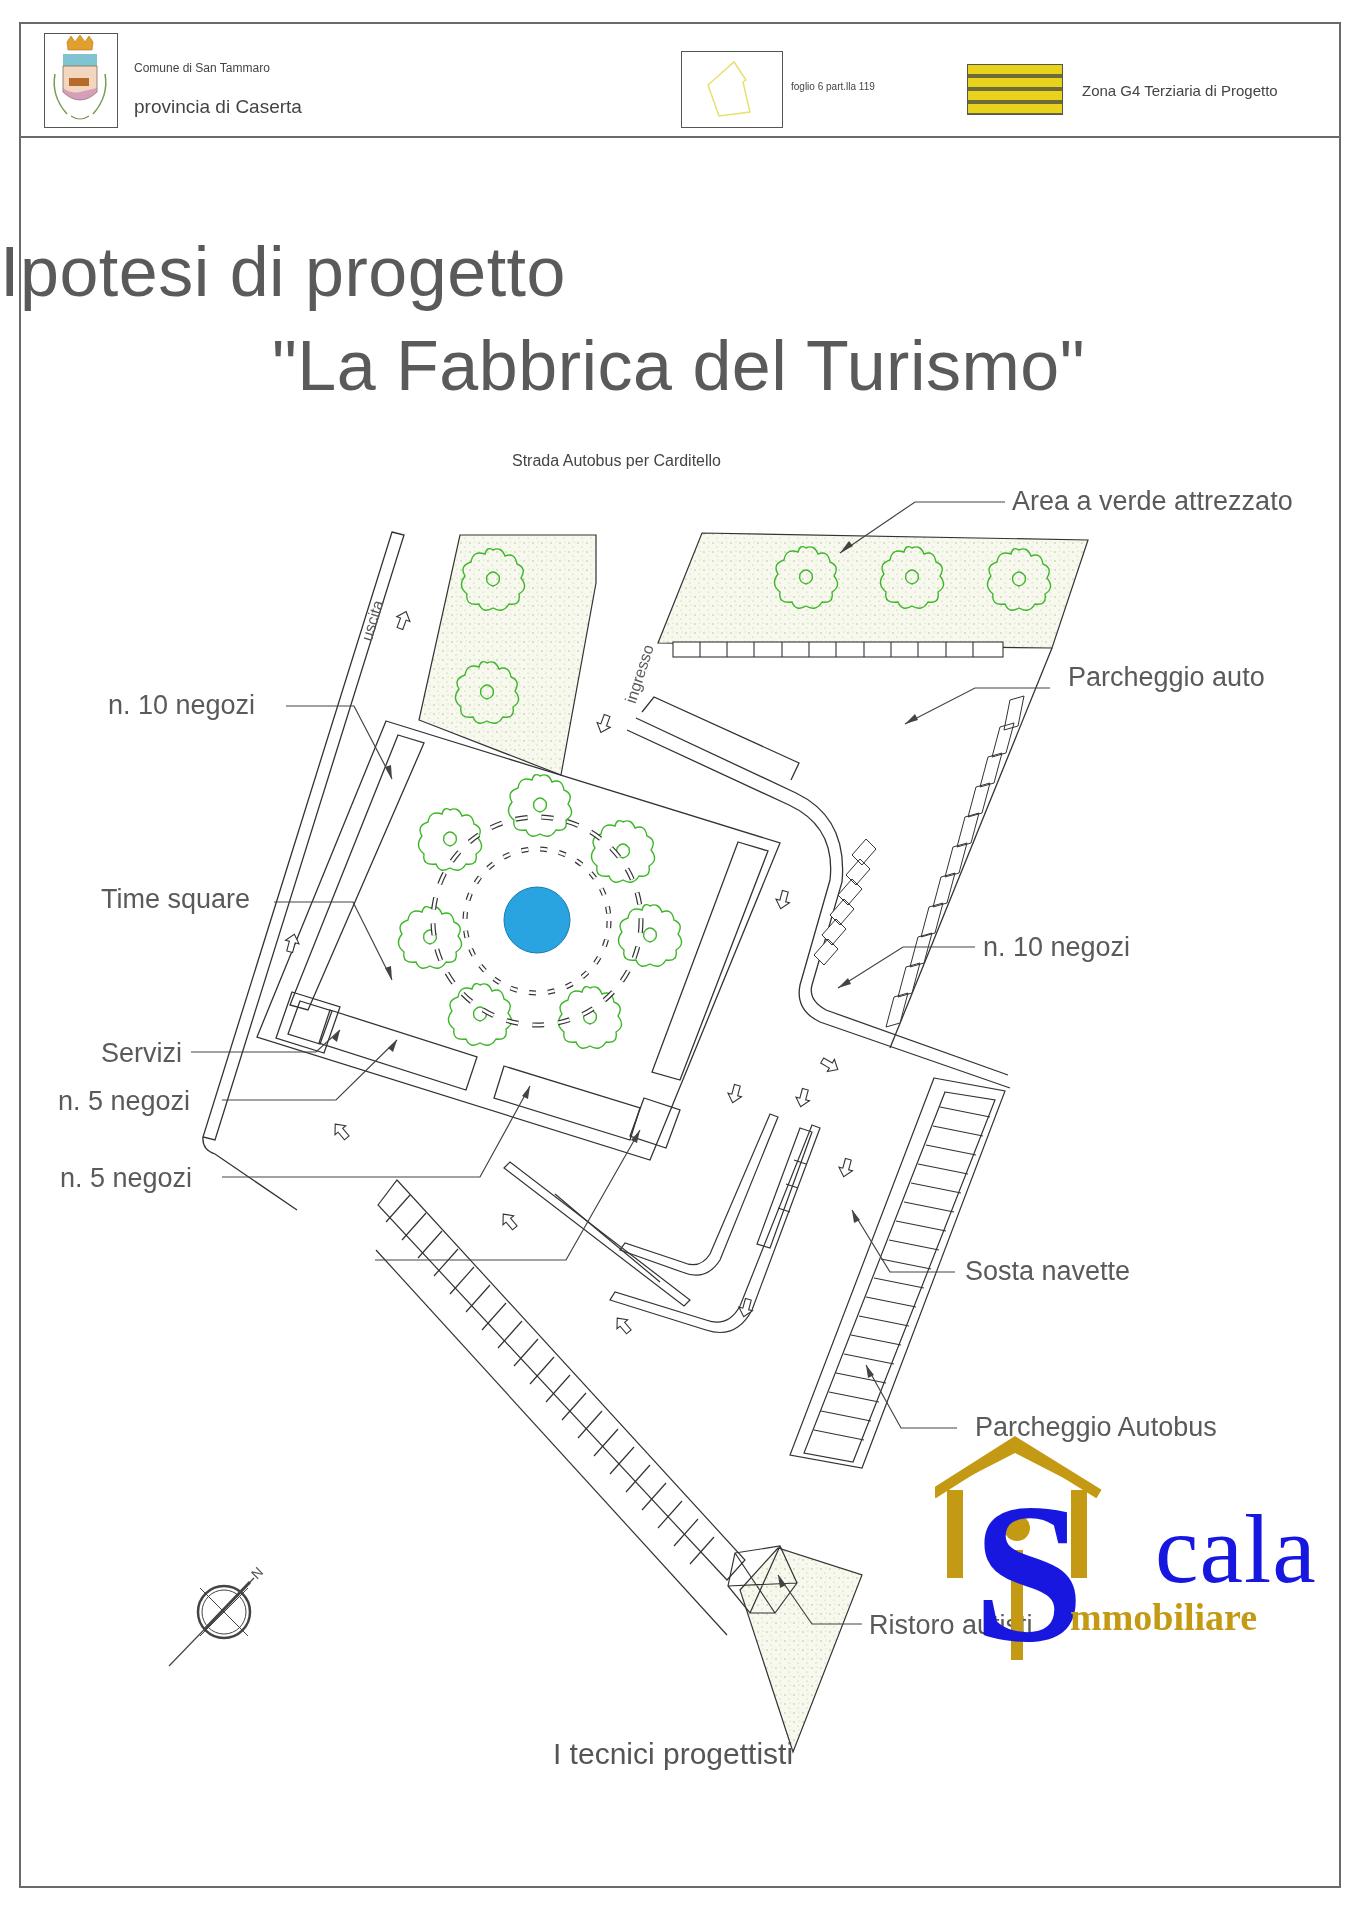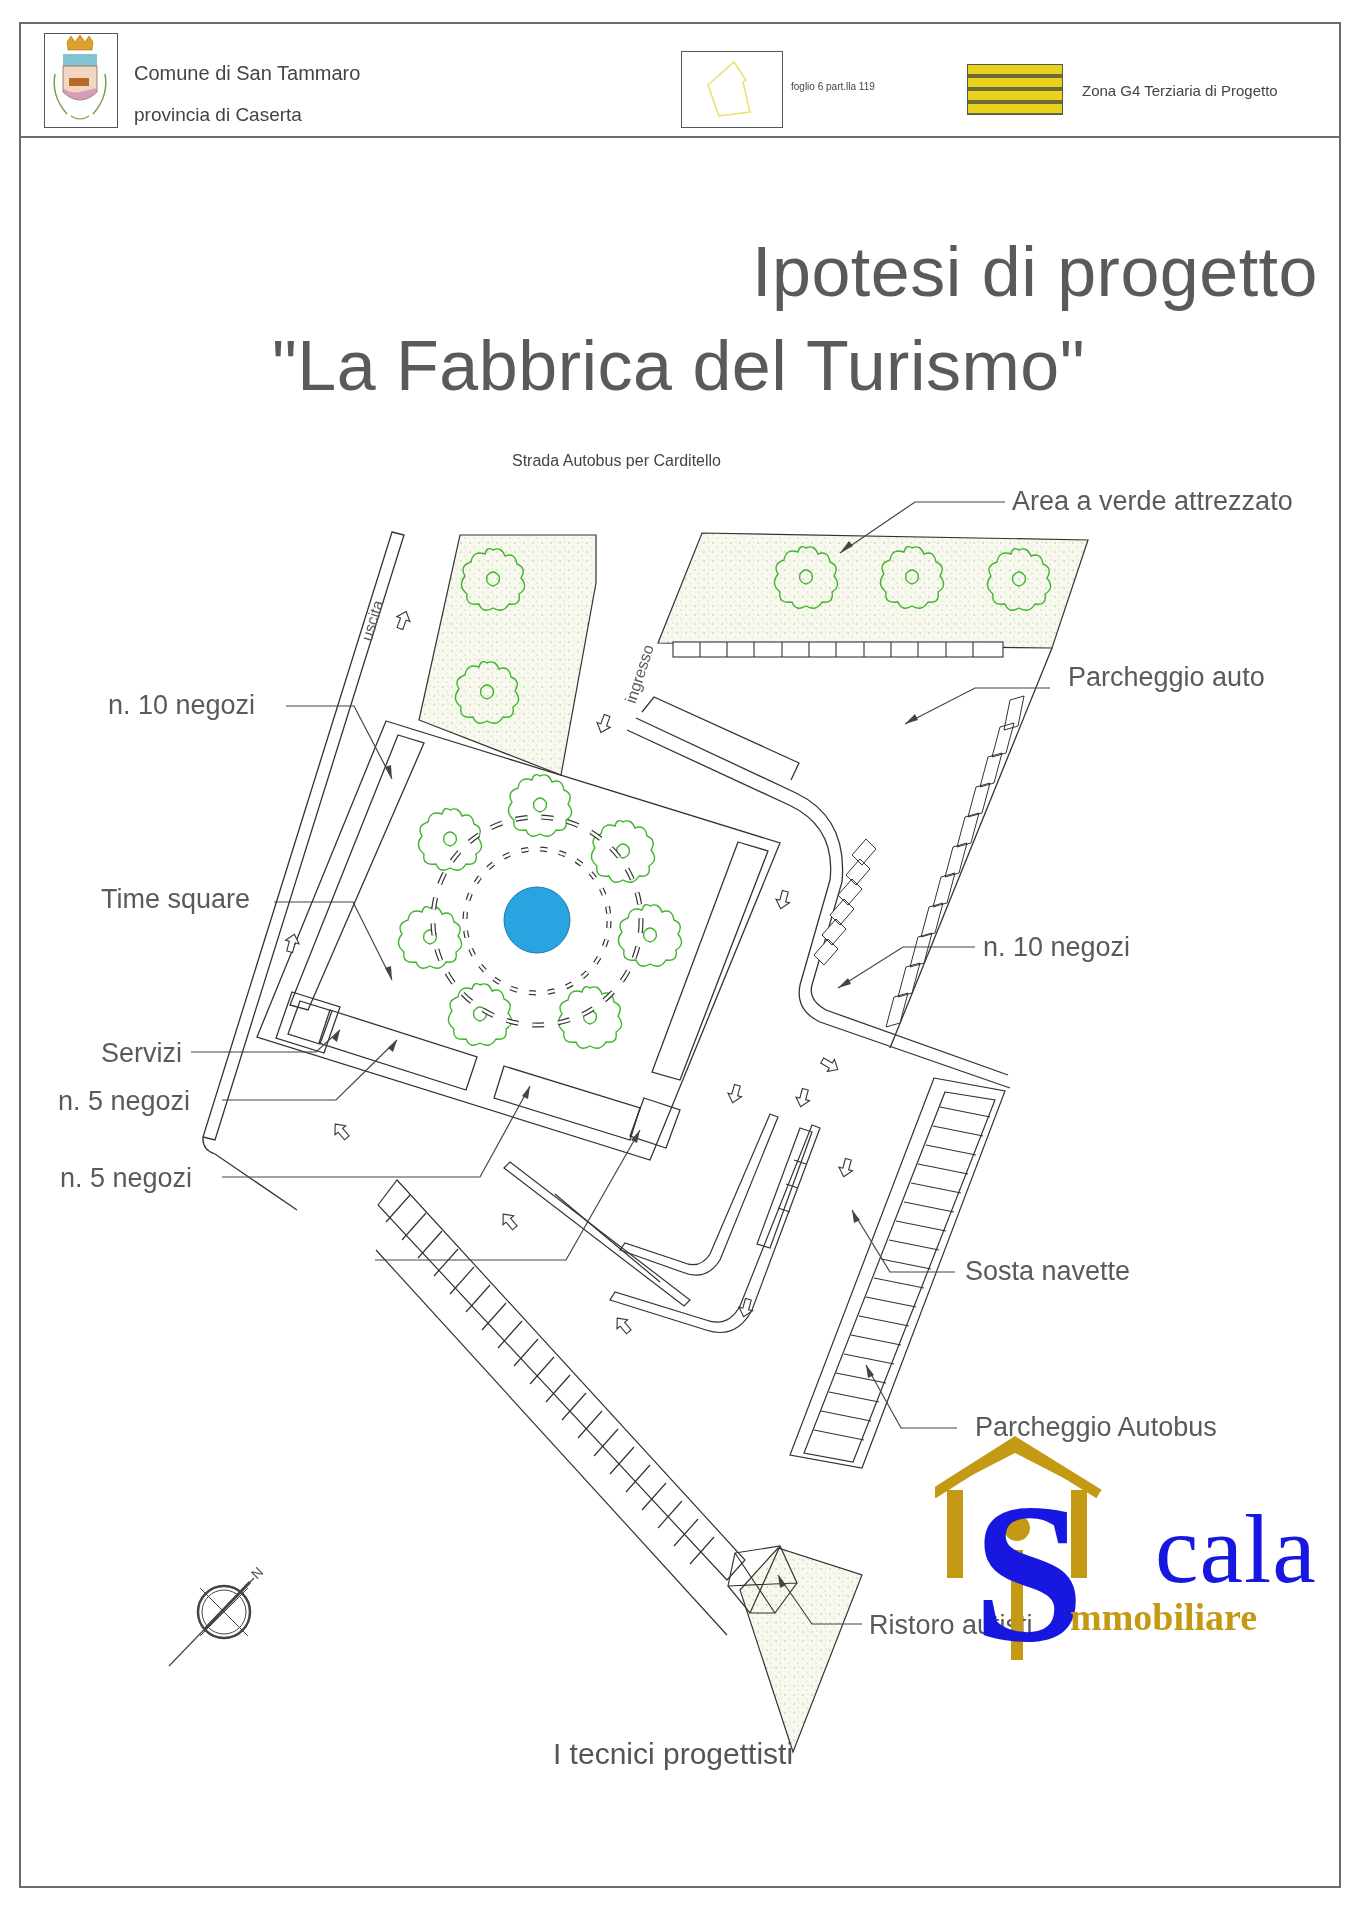--- a/index.html
+++ b/index.html
@@ -4,30 +4,30 @@
 <style>
   html, body { margin: 0; padding: 0; background: #ffffff; }
   body { width: 1357px; height: 1920px; position: relative; overflow: hidden;
          font-family: "Liberation Sans", "DejaVu Sans", sans-serif; color: #555; }
   .frame { position: absolute; left: 19px; top: 22px; width: 1322px; height: 1866px;
            border: 2px solid #6a6a6a; box-sizing: border-box; }
   .header-divider { position: absolute; left: 19px; top: 136px; width: 1322px; height: 0;
                     border-top: 2px solid #6a6a6a; }
   .crest { position: absolute; left: 44px; top: 33px; width: 74px; height: 95px;
            border: 1.5px solid #555; box-sizing: border-box; background: #fff; }
-  .comune { position: absolute; left: 134px; top: 62px; font-size: 20px; color: #444; line-height: 1.1; }
-  .provincia { position: absolute; left: 134px; top: 104px; font-size: 19px; color: #444; }
+  .comune { position: absolute; left: 134px; top: 62px; font-size: 12px; color: #444; line-height: 1.1; }
+  .provincia { position: absolute; left: 134px; top: 96px; font-size: 19px; color: #444; }
   .parcel-box { position: absolute; left: 681px; top: 51px; width: 102px; height: 77px;
                 border: 1.5px solid #555; box-sizing: border-box; }
   .parcel-label { position: absolute; left: 791px; top: 81px; font-size: 10px; color: #444; }
   .zone-swatch { position: absolute; left: 967px; top: 64px; width: 96px; height: 51px;
                  border: 1.5px solid #555; box-sizing: border-box; overflow: hidden;
                  background: repeating-linear-gradient(180deg, #e9d21c 0 9px, #6e6a3a 9px 13px); }
   .zone-label { position: absolute; left 0; left: 1082px; top: 82px; font-size: 15px; color: #444; }
-  .title1 { position: absolute; left: 0; width: 1318px; top: 232px; text-align: right;
+  .title1 { position: absolute; left: 0; width: 1318px; top: 232px; text-align: left;
             font-size: 70px; color: #5a5a5a; letter-spacing: 0.5px; }
   .title2 { position: absolute; left: 0; width: 1357px; top: 326px; text-align: center;
             font-size: 70px; color: #5a5a5a; letter-spacing: 0.5px; }
   .road-label { position: absolute; left: 512px; top: 452px; font-size: 16px; color: #444; }
   .plan { position: absolute; left: 0; top: 0; width: 1357px; height: 1920px; }
   .lbl { position: absolute; font-size: 27px; color: #5a5a5a; white-space: nowrap; }
   .signature { position: absolute; left: 0; width: 1346px; top: 1737px; text-align: center;
                font-size: 30px; color: #555; }
   .logo { position: absolute; left: 935px; top: 1400px; width: 400px; height: 260px; }
   .logo-cala { position: absolute; left: 1155px; top: 1500px; font-family: "Liberation Serif", "DejaVu Serif", serif;

